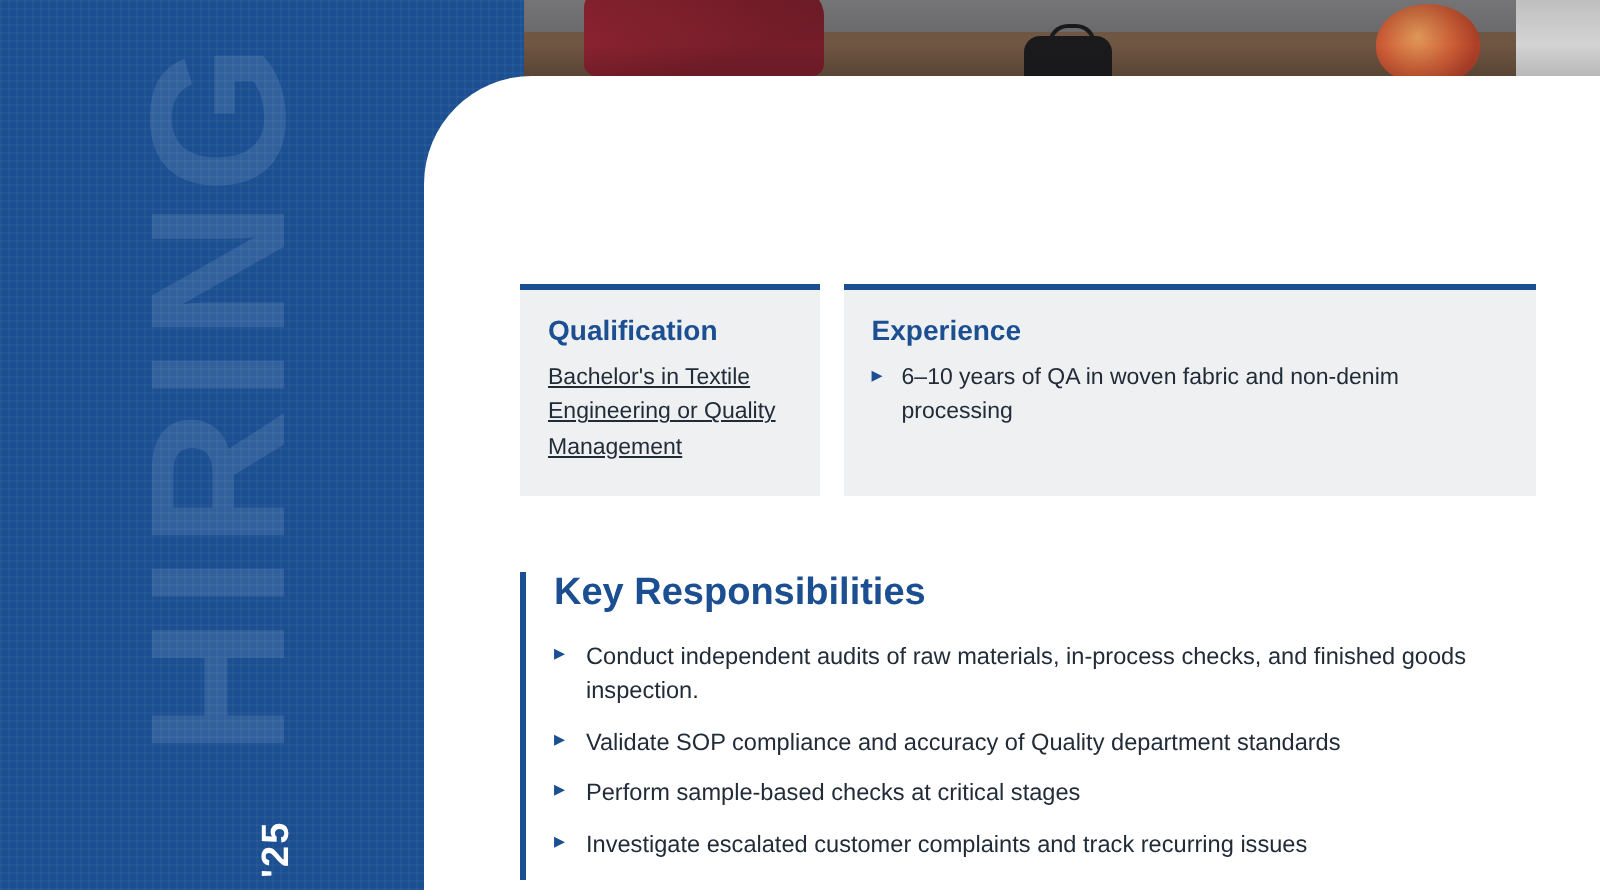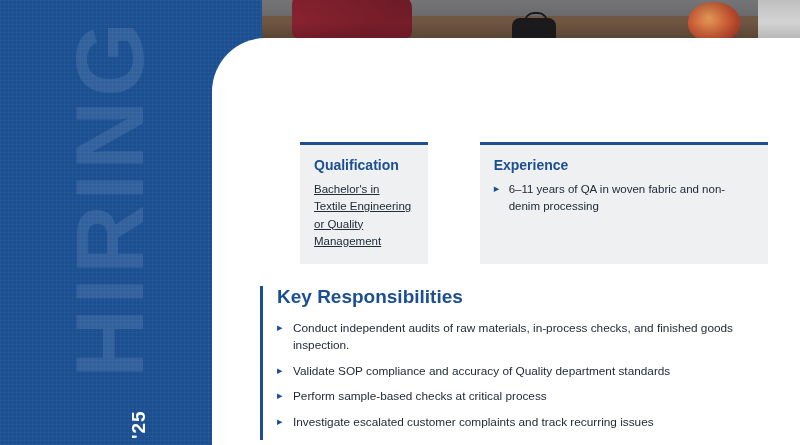--- a/index.html
+++ b/index.html
@@ -154,21 +154,20 @@
     width: 508px;
     display: flex;
     gap: 12px;
   }
   .info-box {
     background: #eef0f2;
     border-top: 3px solid #1b4f91;
     padding: 12px 14px 14px 14px;
     box-sizing: border-box;
     min-height: 106px;
-    margin-left: 40px;
   }
   .info-box.qualification { width: 165px; }
   .info-box.experience { width: 386px; }
 
   .box-heading {
     color: #1b4f91;
     font-size: 14px;
     font-weight: 800;
     margin: 0 0 8px 0;
   }
@@ -250,30 +249,30 @@
     <div class="info-row">
 
       <div class="info-box qualification">
         <div class="box-heading">Qualification</div>
         <div class="box-text">Bachelor's in Textile Engineering or Quality Management</div>
       </div>
 
       <div class="info-box experience">
         <div class="box-heading">Experience</div>
         <ul class="bullets">
-          <li>6–11 years of QA in woven fabric and non-denim processing</li>
+          <li>6–10 years of QA in woven fabric and non-denim processing</li>
         </ul>
       </div>
 
     </div>
 
     <div class="responsibilities">
       <div class="resp-heading">Key Responsibilities</div>
       <ul class="bullets">
         <li>Conduct independent audits of raw materials, in-process checks, and finished goods inspection.</li>
         <li>Validate SOP compliance and accuracy of Quality department standards</li>
-        <li>Perform sample-based checks at critical process</li>
+        <li>Perform sample-based checks at critical stages</li>
         <li>Investigate escalated customer complaints and track recurring issues</li>
       </ul>
     </div>
 
   </div>
 </div>
 
 </body></html>

